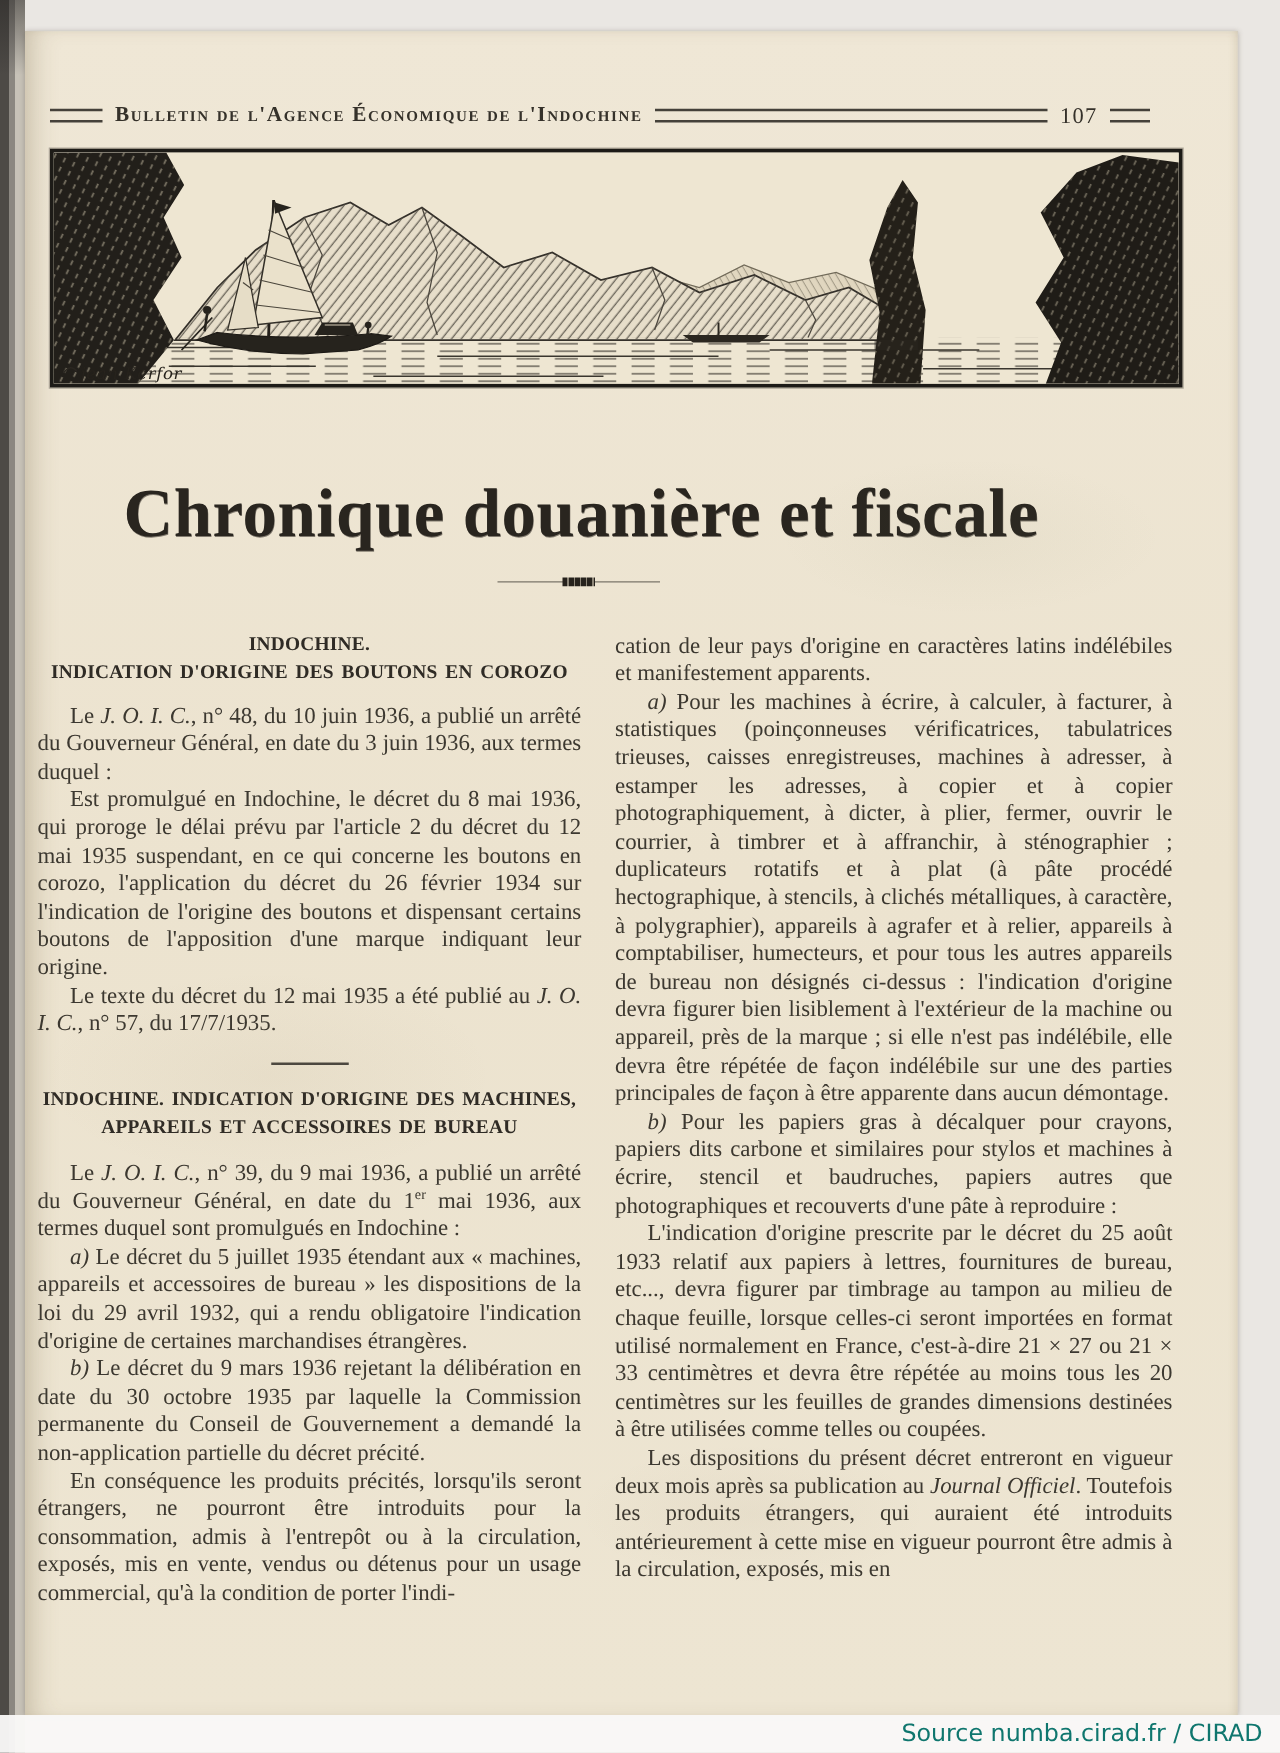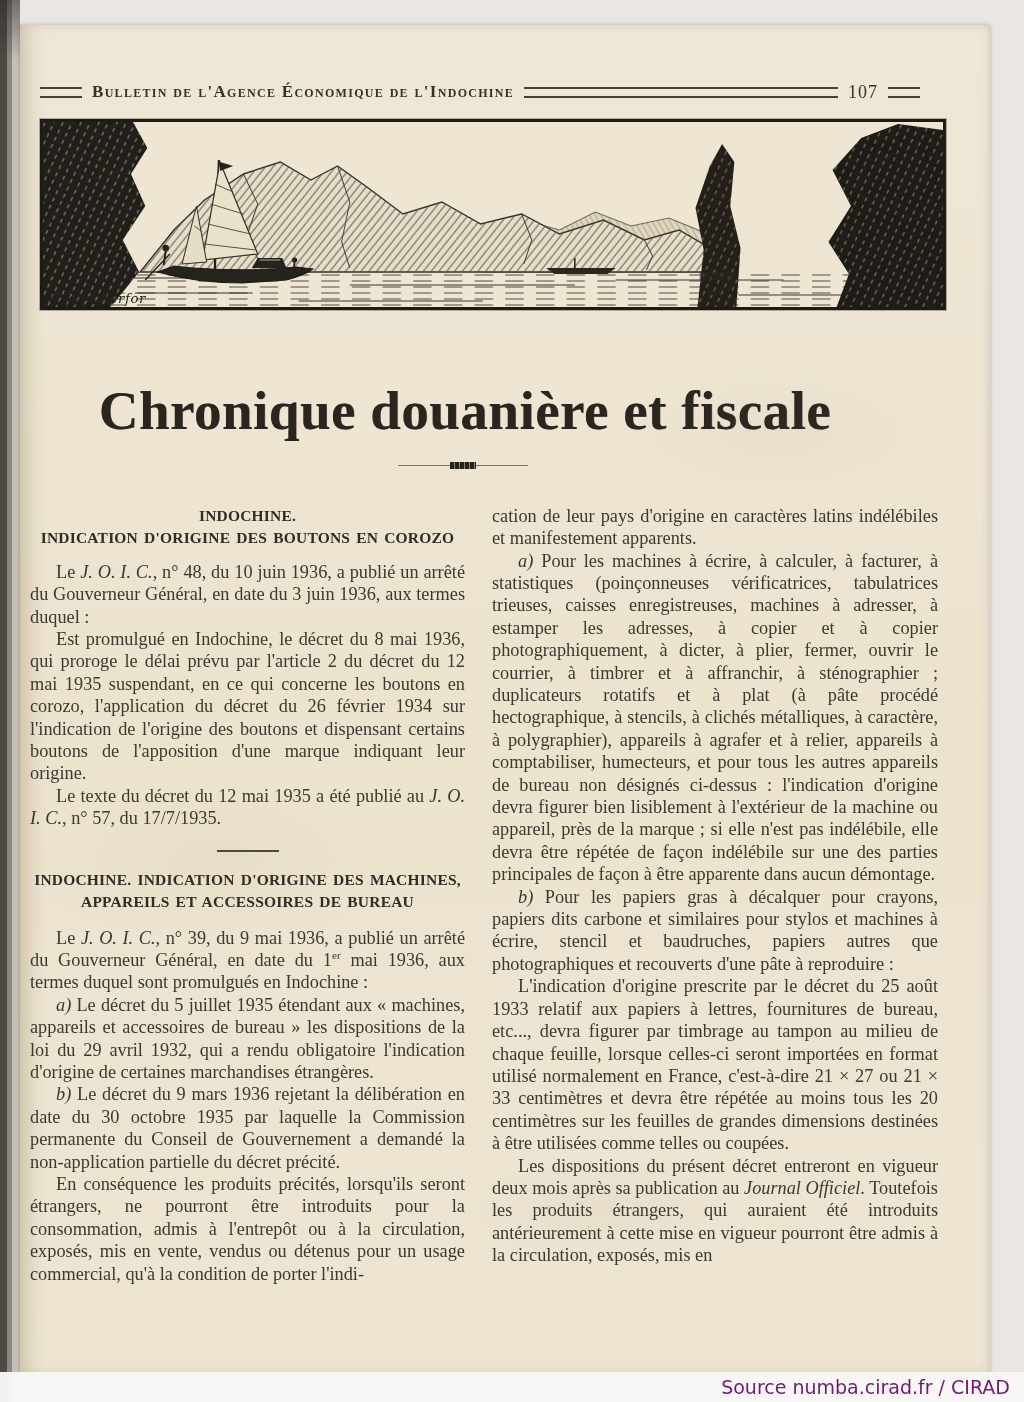--- a/index.html
+++ b/index.html
@@ -88,21 +88,21 @@
   }
   .section-heading.mid{margin:15px 0 13px 0;}
   .section-rule{width:62px;height:2px;background:#4a463f;margin:20px auto 0 auto;}
   .section-rule + .section-heading{margin-top:17px;}
 
   
   .wm{
     position:absolute;left:0;bottom:0;width:1024px;height:30px;
     background:rgba(249,248,247,.96);
     display:flex;align-items:center;justify-content:flex-end;
-    font-family:"DejaVu Sans", sans-serif;font-size:19px;color:#701a75;
+    font-family:"DejaVu Sans", sans-serif;font-size:19px;color:#0f766e;
     padding-right:14px;box-sizing:border-box;
   }
 </style>
 </head>
 <body>
 
 <div class="scan">
   <div class="binding"></div>
 
   <div class="page">

